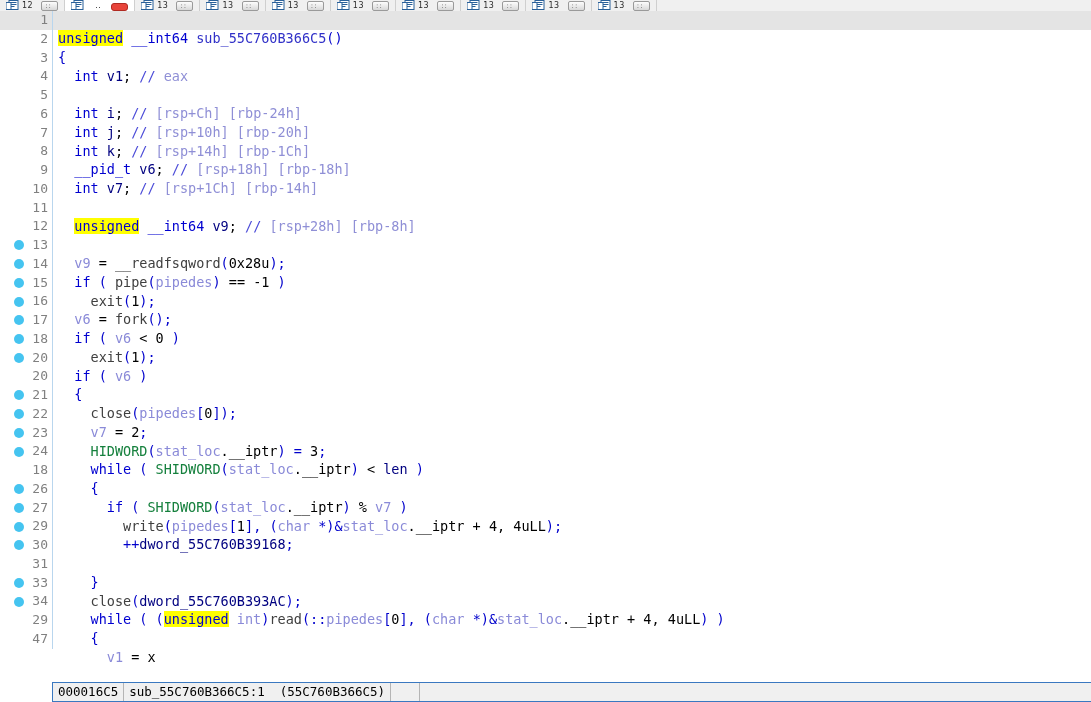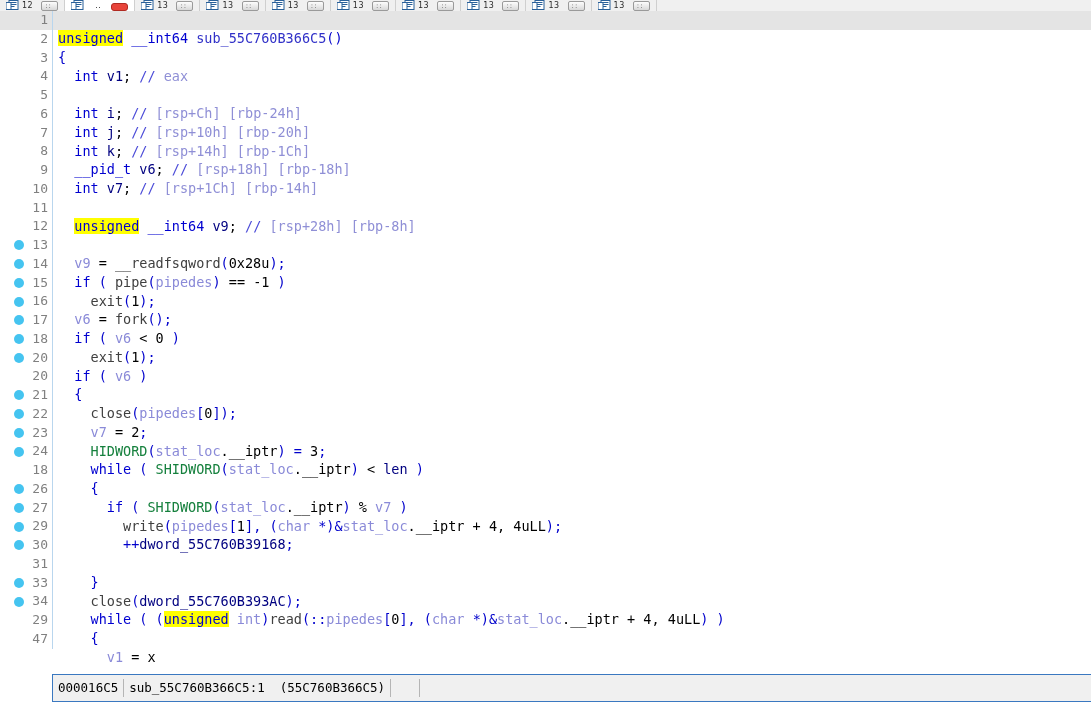--- a/index.html
+++ b/index.html
@@ -149,21 +149,21 @@
   .t-plain  { color: #000000; }
   .t-macro  { color: #15803d; }
   .hl       { background: #ffff00; }
 
   
   #status-bar {
     position: absolute;
     left: 52px;
     bottom: 0;
     width: 1039px;
-    height: 28px;
+    height: 20px;
     background: #f0f0f0;
     border: 1px solid #3a78c0;
     border-right: none;
     box-sizing: border-box;
     display: flex;
     align-items: center;
     font-family: "DejaVu Sans Mono", monospace;
     font-size: 12.5px;
     color: #000;
   }

